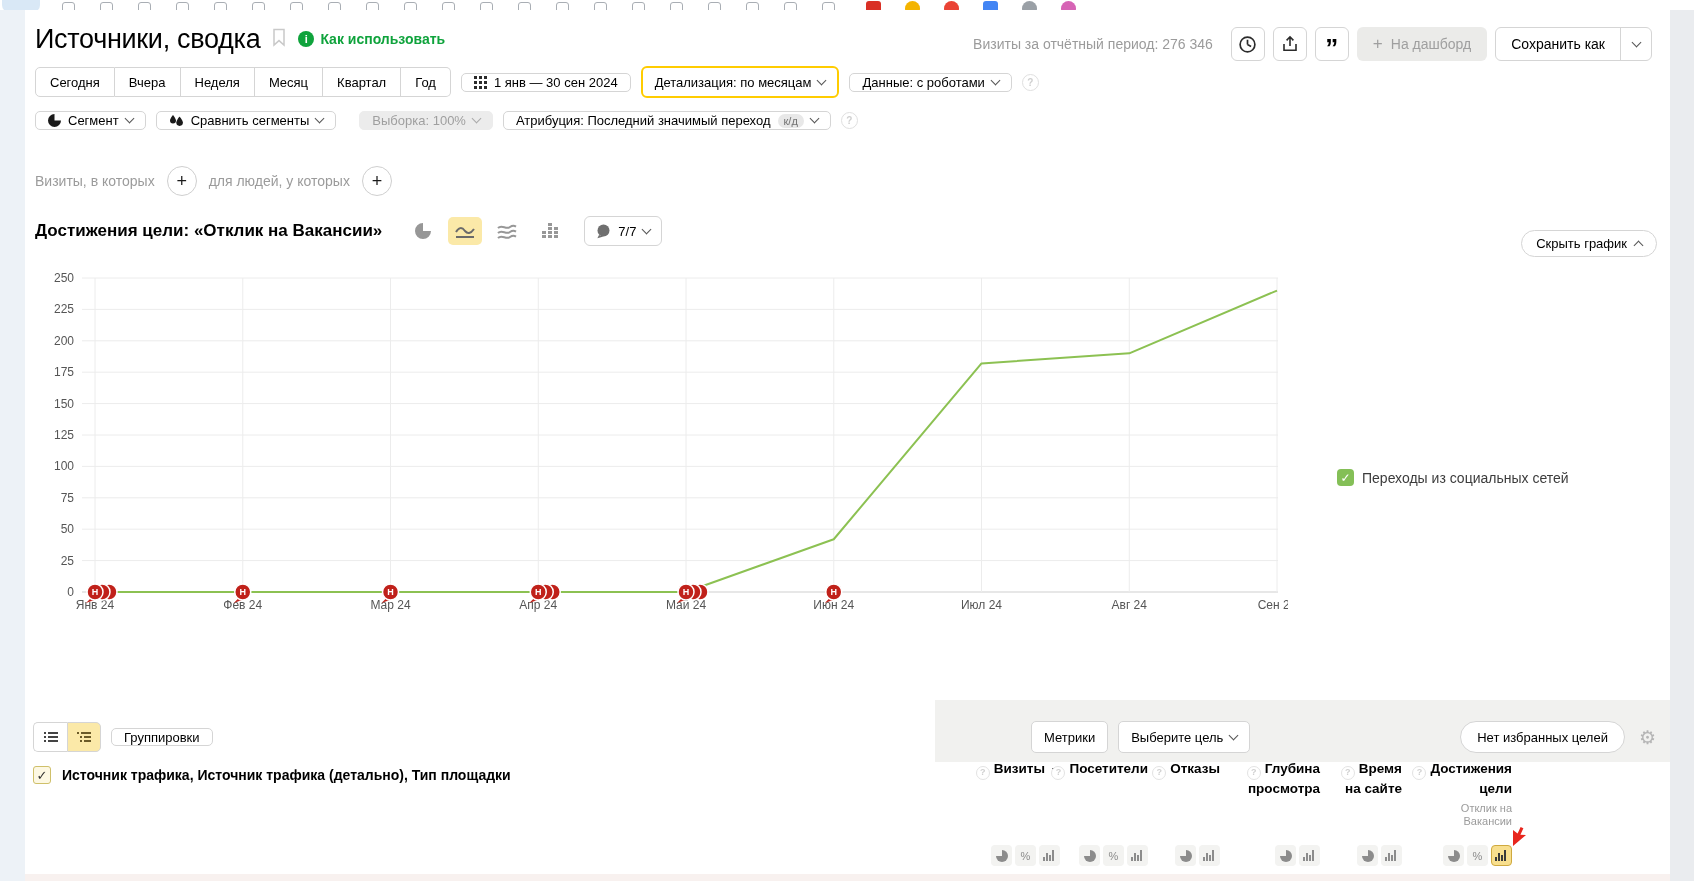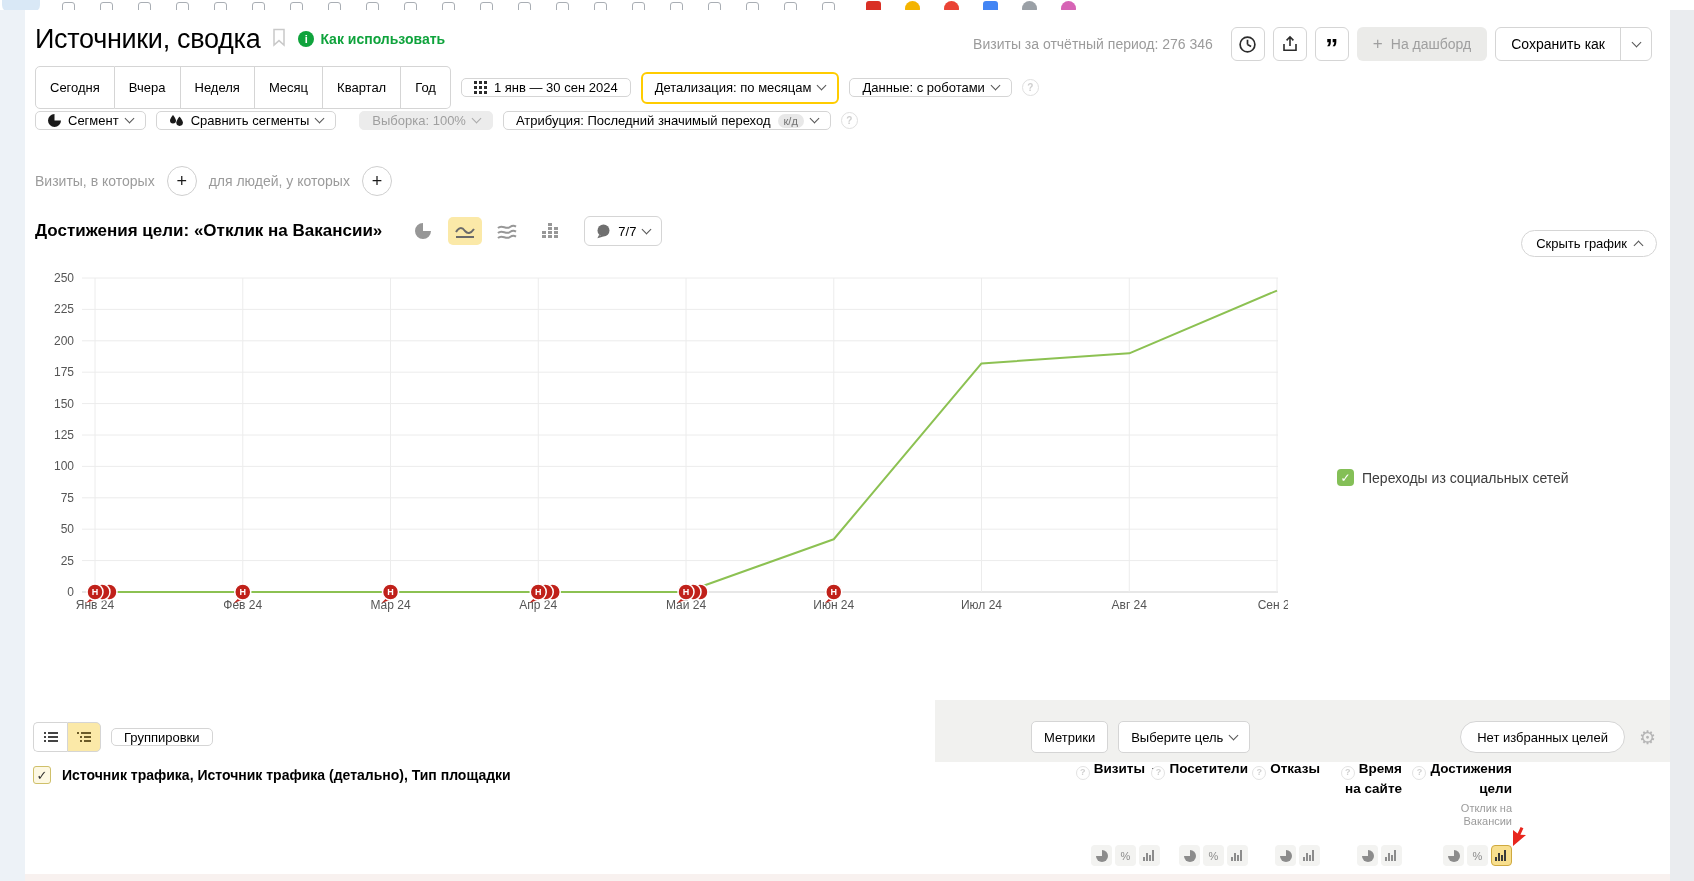--- a/index.html
+++ b/index.html
@@ -43,21 +43,21 @@
   .dash-btn { height:34px; padding:0 16px; border-radius:6px; background:#ebebe9; color:#9f9f9f; font-size:14px;
               display:inline-flex; align-items:center; gap:8px; cursor:default; }
   .dash-plus { font-size:17px; }
   .split { display:inline-flex; height:34px; border:1px solid #d5d5d5; border-radius:6px; overflow:hidden; background:#fff; }
   .split-main { padding:0 15px; display:flex; align-items:center; font-size:14px; cursor:pointer; }
   .split-caret { width:31px; border-left:1px solid #d5d5d5; display:flex; align-items:center; justify-content:center; cursor:pointer; }
 
   
   .filter-row { position:absolute; left:35px; top:66px; display:flex; align-items:center; gap:10px; }
   .seg-group { display:inline-flex; }
-  .seg { height:43px; padding:0 14px; display:inline-flex; align-items:center; background:#fff;
+  .seg { height:30px; padding:0 14px; display:inline-flex; align-items:center; background:#fff;
          border:1px solid #d5d5d5; border-left:none; font-size:13px; cursor:pointer; }
   .seg:first-child { border-left:1px solid #d5d5d5; border-radius:5px 0 0 5px; }
   .seg:last-child { border-radius:0 5px 5px 0; }
   .btn.yellow-border { border:2px solid #ffcc00; border-radius:6px; height:32px; }
   .segment-row { position:absolute; left:35px; top:111px; display:flex; align-items:center; gap:10px; }
   .badge { background:#e8e8e8; color:#737373; border-radius:9px; padding:1px 6px; font-size:11px; }
   .visits-row { position:absolute; left:35px; top:166px; display:flex; align-items:center; gap:12px; color:#9b9b9b; font-size:14px; }
   .plus-circle { width:30px; height:30px; border:1.5px solid #cfcfcf; border-radius:50%; background:#fff;
                  display:inline-flex; align-items:center; justify-content:center; font-size:18px; color:#1a1a1a; cursor:pointer; }
 
@@ -496,20 +496,38 @@
             <g fill="currentColor">
               <rect x="0" y="7" width="2" height="4"></rect>
               <rect x="3" y="3" width="2" height="8"></rect>
               <rect x="6" y="5" width="2" height="6"></rect>
               <rect x="9" y="0" width="2" height="11"></rect>
             </g>
           </svg>
         </span>
       </div>
     </div>
+    <div class="col" style="width: 86px;">
+      <div class="col-head"><span class="qicon">?</span>Глубина<br>просмотра</div>
+      <div class="tools">
+        <span class="tool">
+          <span class="pie-glyph"></span>
+        </span>
+        <span class="tool">
+          <svg width="13" height="11" viewBox="0 0 13 11">
+            <g fill="currentColor">
+              <rect x="0" y="7" width="2" height="4"></rect>
+              <rect x="3" y="3" width="2" height="8"></rect>
+              <rect x="6" y="5" width="2" height="6"></rect>
+              <rect x="9" y="0" width="2" height="11"></rect>
+            </g>
+          </svg>
+        </span>
+      </div>
+    </div>
     <div class="col" style="width: 68px;">
       <div class="col-head"><span class="qicon">?</span>Время<br>на сайте</div>
       <div class="tools">
         <span class="tool">
           <span class="pie-glyph"></span>
         </span>
         <span class="tool">
           <svg width="13" height="11" viewBox="0 0 13 11">
             <g fill="currentColor">
               <rect x="0" y="7" width="2" height="4"></rect>

